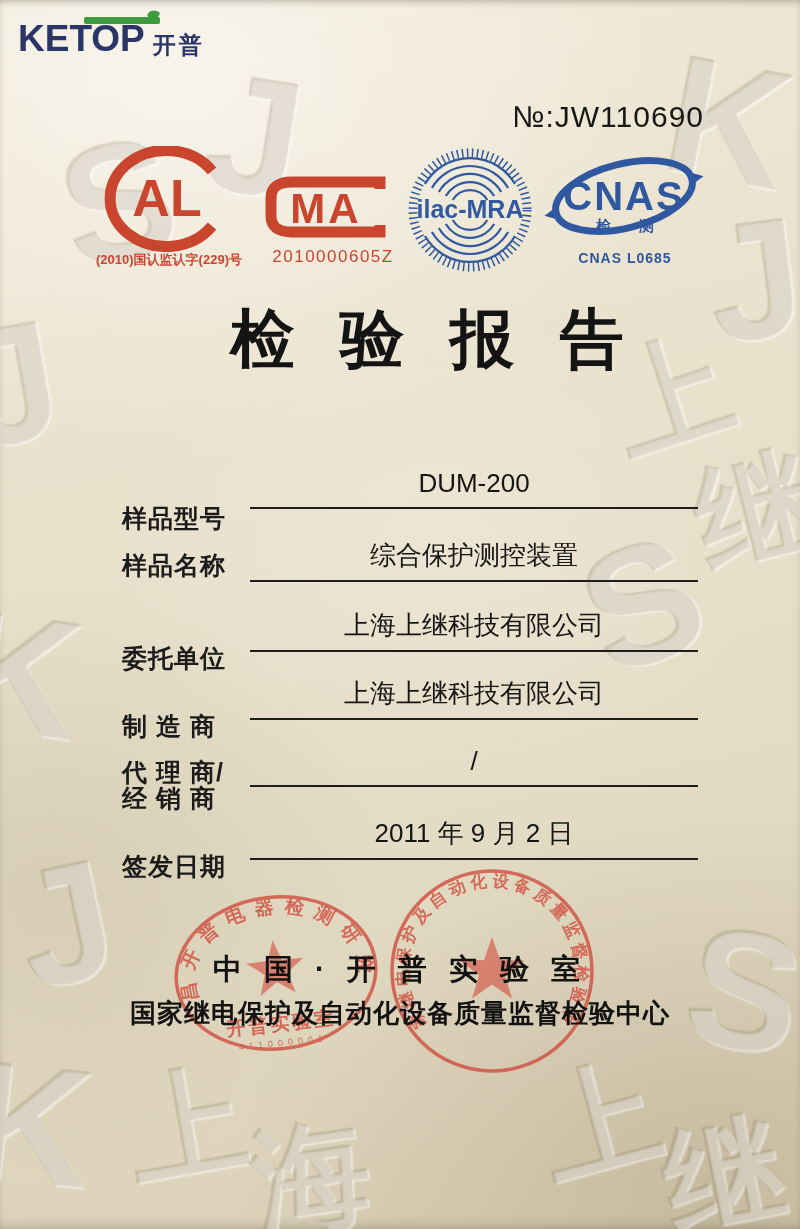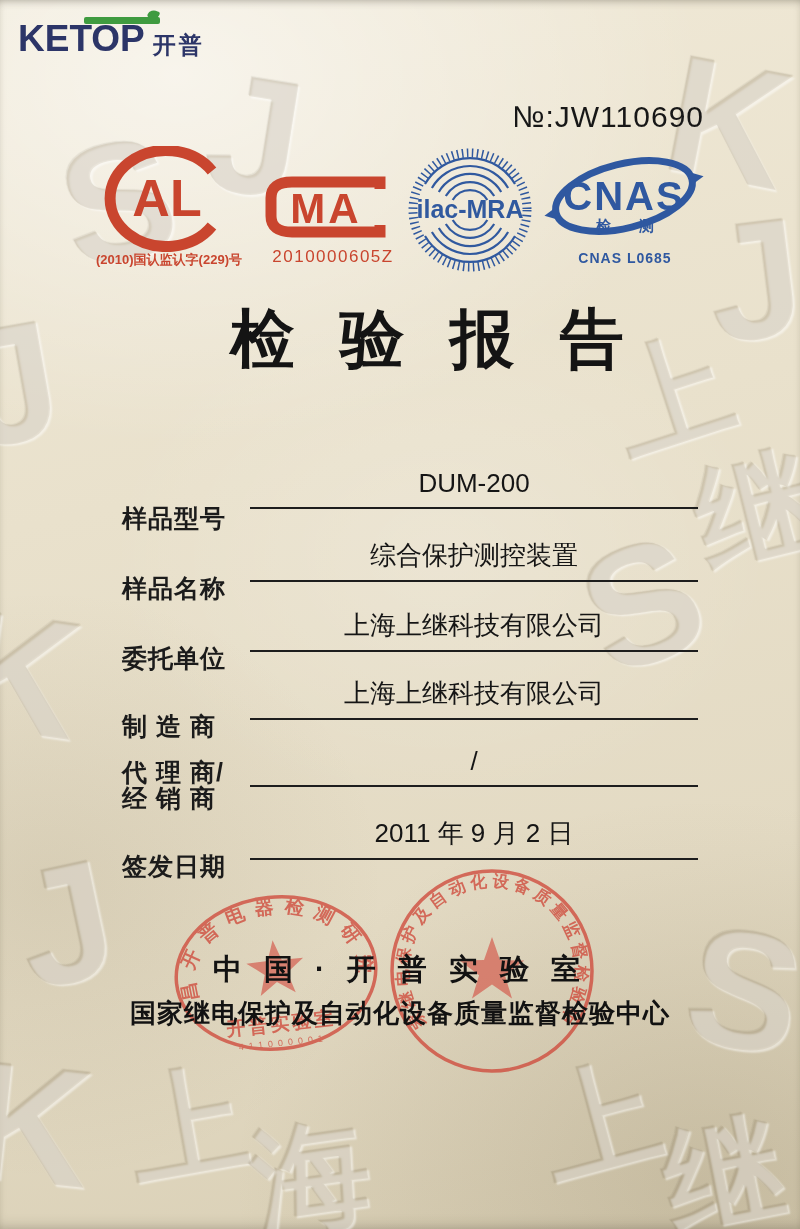--- a/index.html
+++ b/index.html
@@ -56,21 +56,21 @@
                 font-size:14px;font-weight:800;color:#2f58a0;letter-spacing:1px;}
   
   .title{position:absolute;left:0;top:296px;width:100%;text-align:center;
          font-size:64px;font-weight:900;color:#141414;letter-spacing:14px;
          font-family:"Liberation Sans","DejaVu Sans",sans-serif;padding-left:34px;}
   
   .flabel{position:absolute;left:122px;width:136px;font-size:25px;font-weight:600;color:#1b1b1b;letter-spacing:1px;margin-top:30px;}
   .fvalue{position:absolute;left:250px;width:448px;text-align:center;font-size:26px;font-weight:500;
           color:#151515;border-bottom:2px solid #1d1d1d;padding-bottom:7px;min-height:32px;}
   .l0{top:472px;} .v0{top:468px;}
-  .l1{top:542px;} .v1{top:538px;}
+  .l1{top:519px;} .v1{top:538px;}
   .l2{top:612px;} .v2{top:608px;}
   .l3{top:680px;} .v3{top:676px;}
   .l4a{top:726px;} .l4b{top:752px;} .v4{top:746px;}
   .l5{top:820px;} .v5{top:816px;}
   
   .stamp{position:absolute;opacity:.92;}
   .stamp-left{left:158px;top:878px;}
   .stamp-right{left:377px;top:856px;}
   .lab-line{position:absolute;left:0;top:950px;width:100%;text-align:center;z-index:5;
             font-size:29px;font-weight:800;color:#121212;letter-spacing:7px;}

